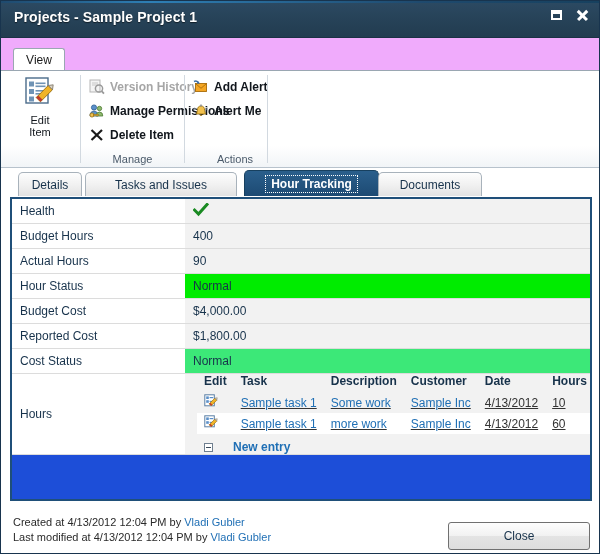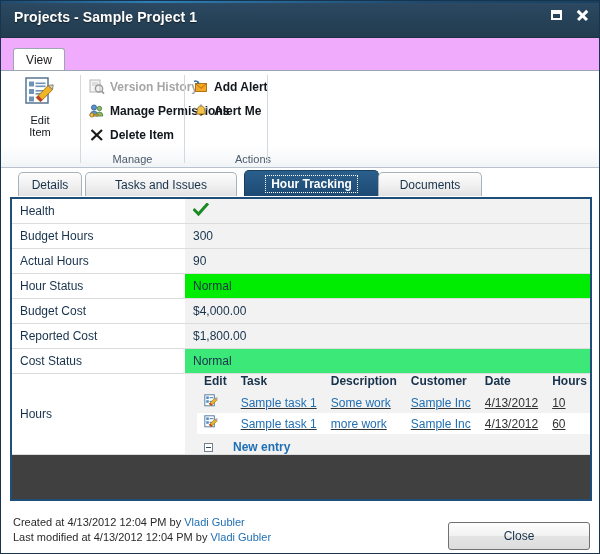--- a/index.html
+++ b/index.html
@@ -230,21 +230,21 @@
 
   
   .panel {
     position: absolute;
     left: 9px;
     top: 196px;
     width: 582px;
     height: 304px;
     box-sizing: border-box;
     border: 2px solid #1f4f79;
-    background: #404040;
+    background: #1d4ed8;
     overflow: hidden;
   }
   table.fields {
     width: 100%;
     border-collapse: collapse;
     table-layout: fixed;
   }
   table.fields td {
     border-bottom: 1px solid #dcdcdc;
     font-size: 12px;
@@ -489,21 +489,21 @@
               <path d="M8 3 Q11.6 3 11.6 7.4 L12.5 11 L3.5 11 L4.4 7.4 Q4.4 3 8 3 Z" fill="#f2c14e" stroke="#9a7213" stroke-width="0.9"></path>
               <rect x="7" y="1.6" width="2" height="1.8" fill="#9a9a9a"></rect>
               <path d="M6.6 12 Q8 14.2 9.4 12 Z" fill="#9a7213"></path>
               <path d="M1.6 4.6 Q2.6 6 1.6 7.4" fill="none" stroke="#9aa7b2" stroke-width="1"></path>
               <path d="M14.4 4.6 Q13.4 6 14.4 7.4" fill="none" stroke="#9aa7b2" stroke-width="1"></path>
             </svg>
           </span>
           <span class="txt">Alert Me</span>
         </div>
 
-        <div class="group-label" style="left:190px; width:84px;padding-left:20px;">Actions</div>
+        <div class="group-label" style="left:172px; width:84px;padding-left:20px;">Actions</div>
 
         <div class="group-sep" style="left:266px;"></div>
 
       </div>
     </div>
   </div>
 
   <div class="tabstrip">
     <div class="tab" style="left:17px; width:64px;">
       <span>Details</span>
@@ -527,21 +527,21 @@
         <td class="fvalue">
           <span>
             <svg width="16" height="14" viewBox="0 0 16 14">
               <polyline points="1.5,7 5.5,11 14,1.5" fill="none" stroke="#1a8a22" stroke-width="3" stroke-linecap="square"></polyline>
             </svg>
           </span>
         </td>
       </tr>
       <tr>
         <td class="flabel">Budget Hours</td>
-        <td class="fvalue">300</td>
+        <td class="fvalue">400</td>
       </tr>
       <tr>
         <td class="flabel">Actual Hours</td>
         <td class="fvalue">90</td>
       </tr>
       <tr>
         <td class="flabel">Hour Status</td>
         <td class="fvalue status">
           <span class="status-fill" id="hour-status-fill" style="background: rgb(0, 236, 0);">Normal</span>
         </td>

